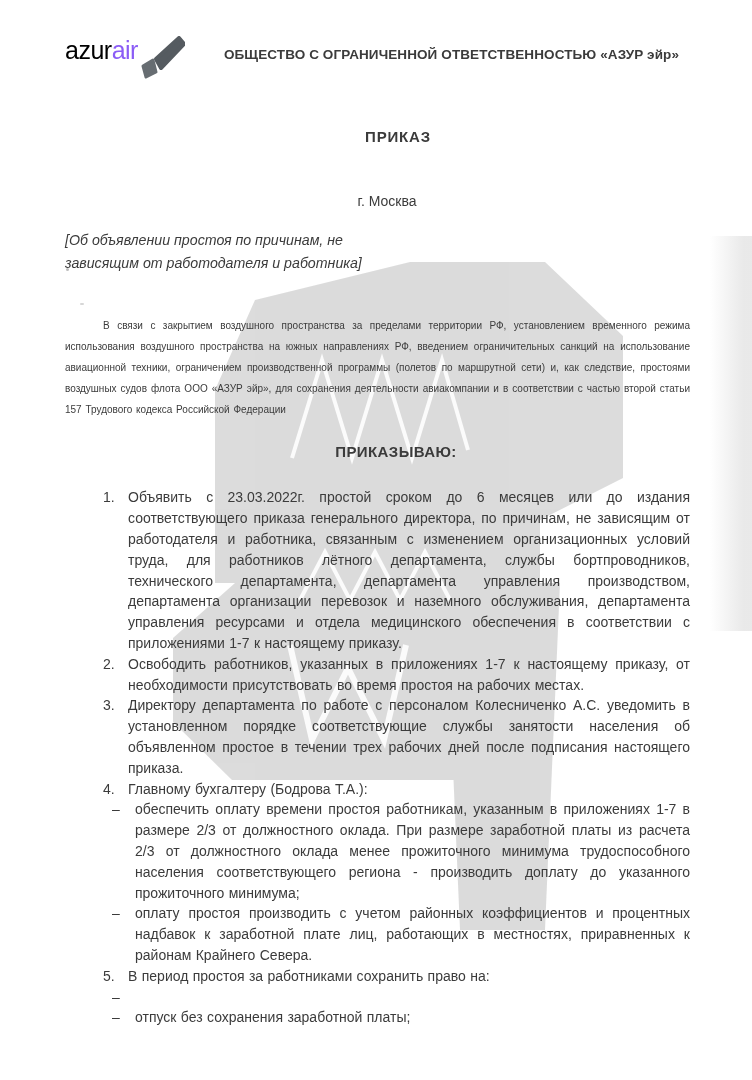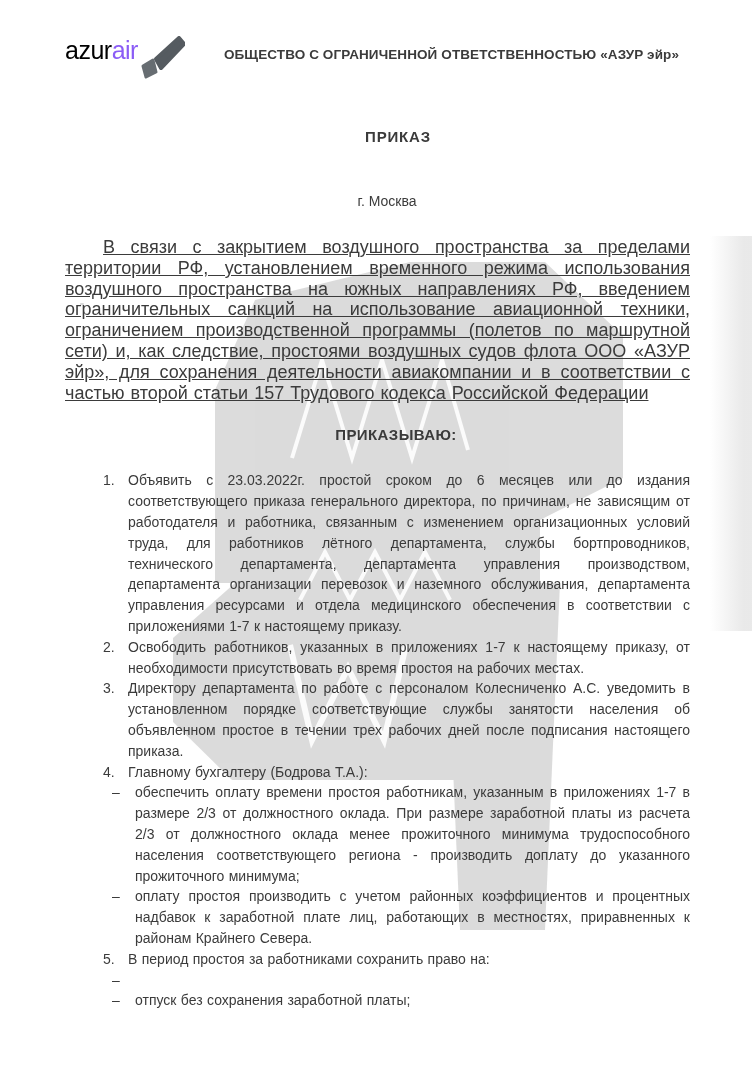--- a/index.html
+++ b/index.html
@@ -35,22 +35,22 @@
     margin:20px 0 0 65px;width:345px;font-style:italic;font-size:14.2px;line-height:1.6;
   }
   .artifact-dot{
     position:absolute;width:3px;height:3px;border-radius:50%;
     background:#9a9a9a;opacity:.65;z-index:1;
   }
   .dot-a{left:66px;top:268px;}
   .dot-b{left:80px;top:303px;width:4px;height:2px;border-radius:1px;opacity:.4;}
   
   .intro{
-    margin:28px 62px 0 65px;text-align:justify;text-indent:38px;
-    font-size:18px;line-height:20.8px;word-spacing:1px;text-decoration:underline;
+    margin:42px 62px 0 65px;text-align:justify;text-indent:38px;
+    font-size:10px;line-height:20.8px;word-spacing:1px;
   }
   .resolution{
     margin-top:23px;text-align:center;font-weight:bold;font-size:15px;
     letter-spacing:0.4px;position:relative;left:20px;
   }
   .list{margin:27px 62px 0 65px;font-size:14px;line-height:20.8px;}
   .item{display:flex;}
   .item-num{flex:none;width:25px;margin-left:38px;}
   .item-body{flex:1;text-align:justify;word-spacing:0.5px;}
   .sub{display:flex;}
@@ -84,20 +84,21 @@
         <svg class="swoosh" width="46" height="46" viewBox="0 0 46 46">
           <polygon points="17,23 40,2 45,8 22,32" fill="#555b60" stroke="#555b60" stroke-width="4" stroke-linejoin="round"></polygon>
           <polygon points="4,30 14,24 17,36 7,41" fill="#676d72" stroke="#676d72" stroke-width="3" stroke-linejoin="round"></polygon>
         </svg>
       </div>
       <div class="company">ОБЩЕСТВО С ОГРАНИЧЕННОЙ ОТВЕТСТВЕННОСТЬЮ «АЗУР эйр»</div>
     </div>
 
     <div class="title">ПРИКАЗ</div>
     <div class="city">г. Москва</div>
+    <div class="subject">[Об объявлении простоя по причинам, не зависящим от работодателя и работника]</div>
 
     <p class="intro">В связи с закрытием воздушного пространства за пределами территории РФ, установлением временного режима использования воздушного пространства на южных направлениях РФ, введением ограничительных санкций на использование авиационной техники, ограничением производственной программы (полетов по маршрутной сети) и, как следствие, простоями воздушных судов флота ООО «АЗУР эйр», для сохранения деятельности авиакомпании и в соответствии с частью второй статьи 157 Трудового кодекса Российской Федерации</p>
 
     <div class="resolution">ПРИКАЗЫВАЮ:</div>
 
     <div class="list">
 
       <div class="item">
         <span class="item-num">1.</span>
         <span class="item-body">Объявить с 23.03.2022г. простой сроком до 6 месяцев или до издания соответствующего приказа генерального директора, по причинам, не зависящим от работодателя и работника, связанным с изменением организационных условий труда, для работников лётного департамента, службы бортпроводников, технического департамента, департамента управления производством, департамента организации перевозок и наземного обслуживания, департамента управления ресурсами и отдела медицинского обеспечения в соответствии с приложениями 1-7 к настоящему приказу.</span>

